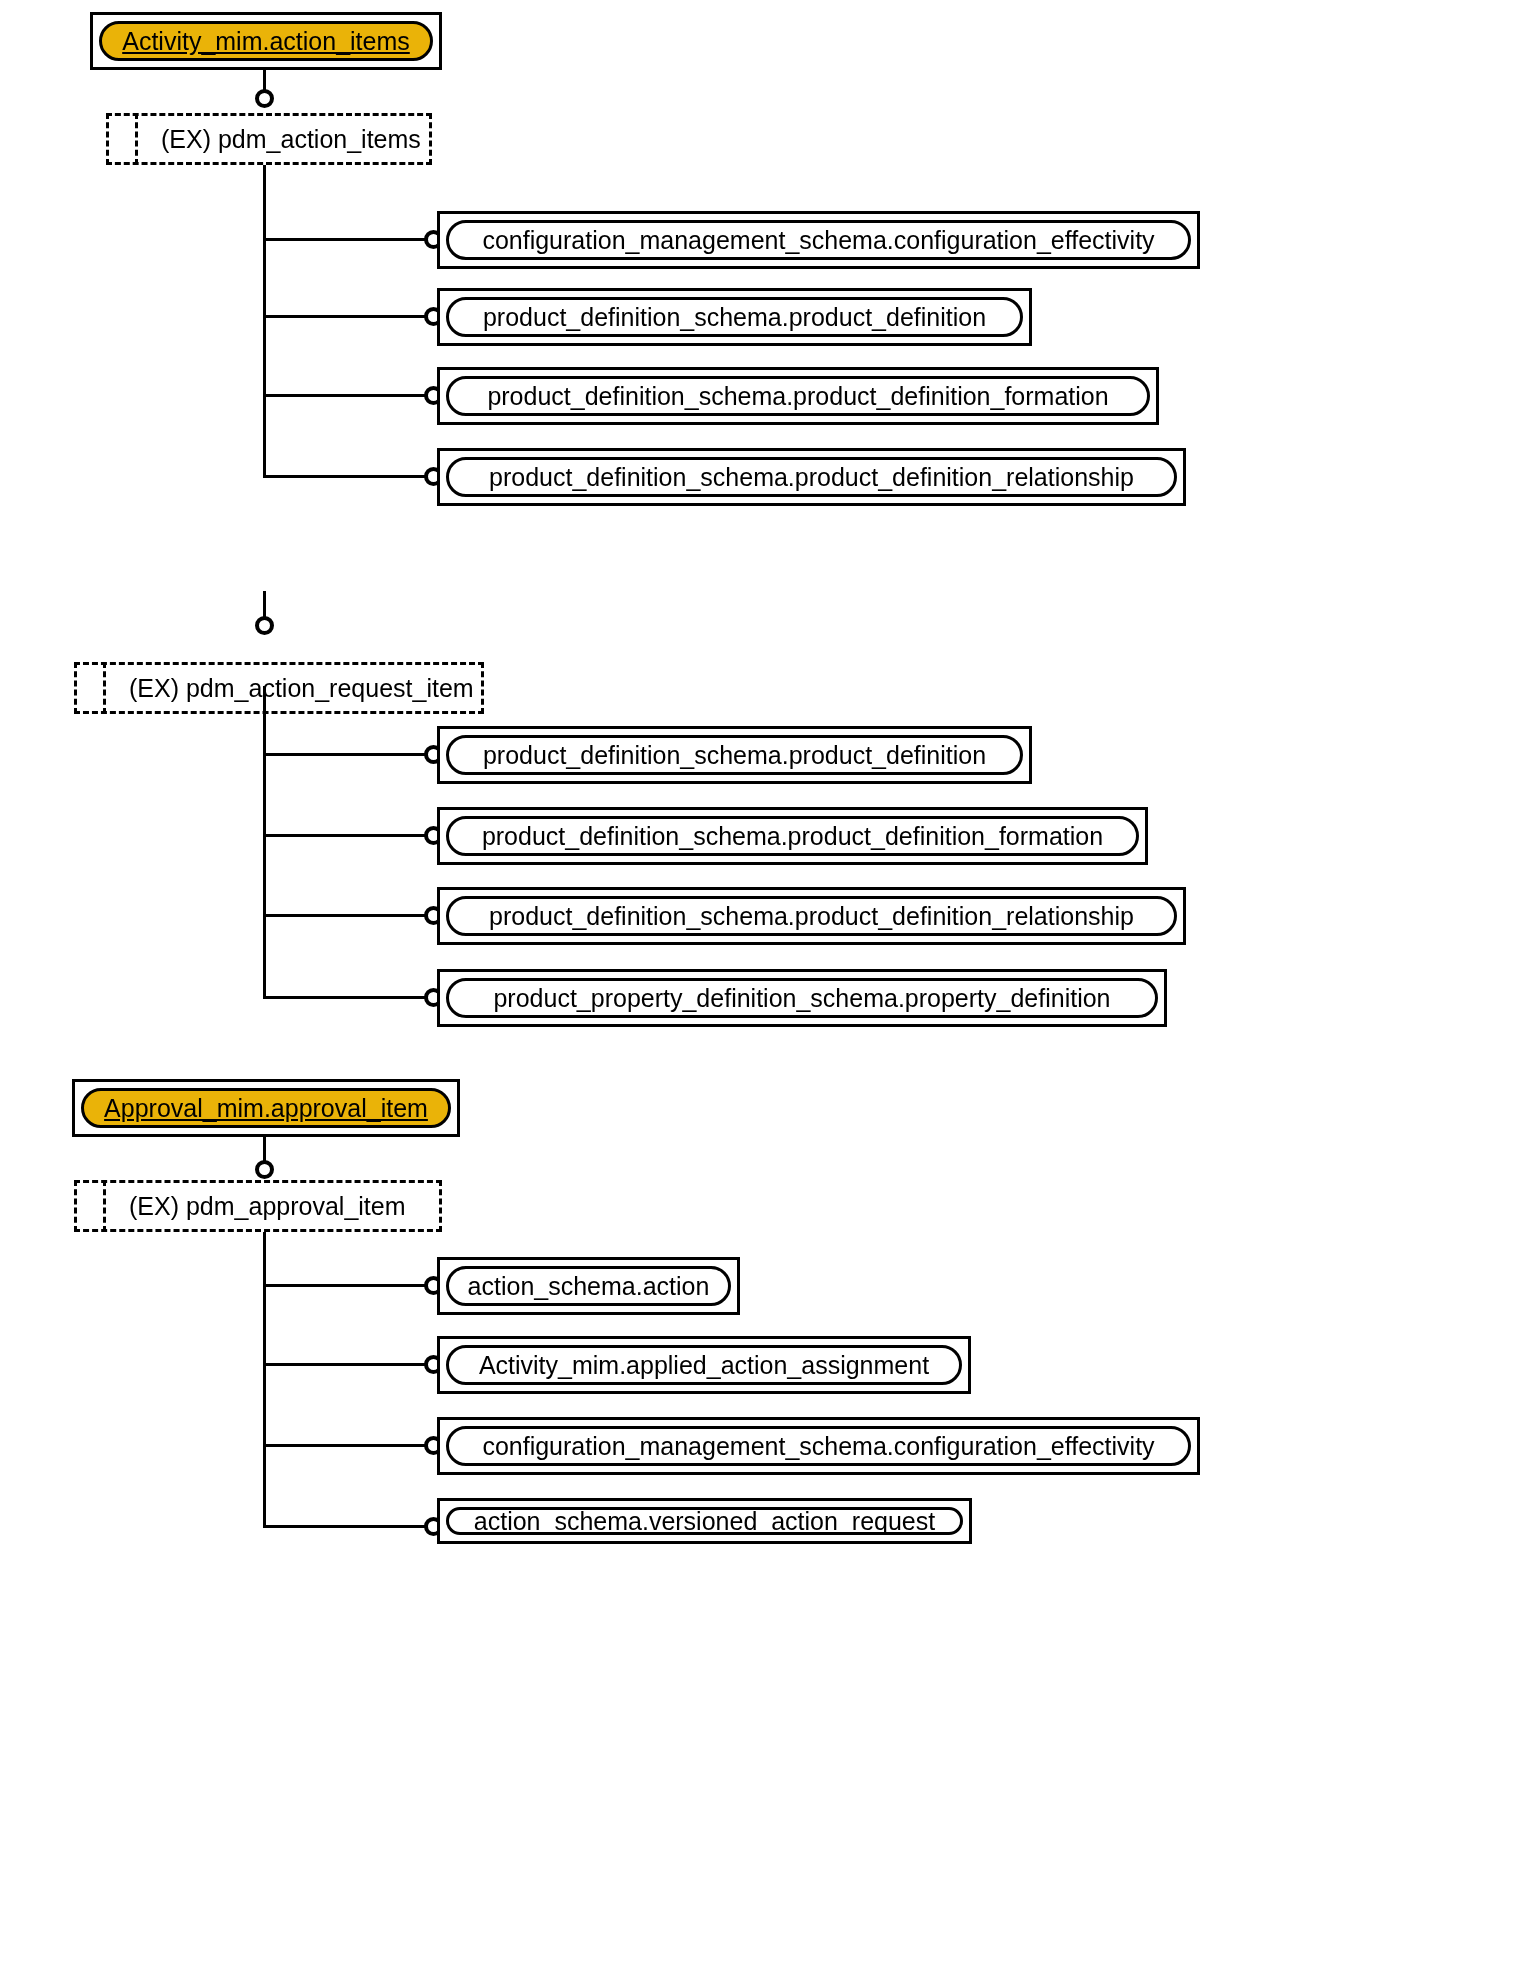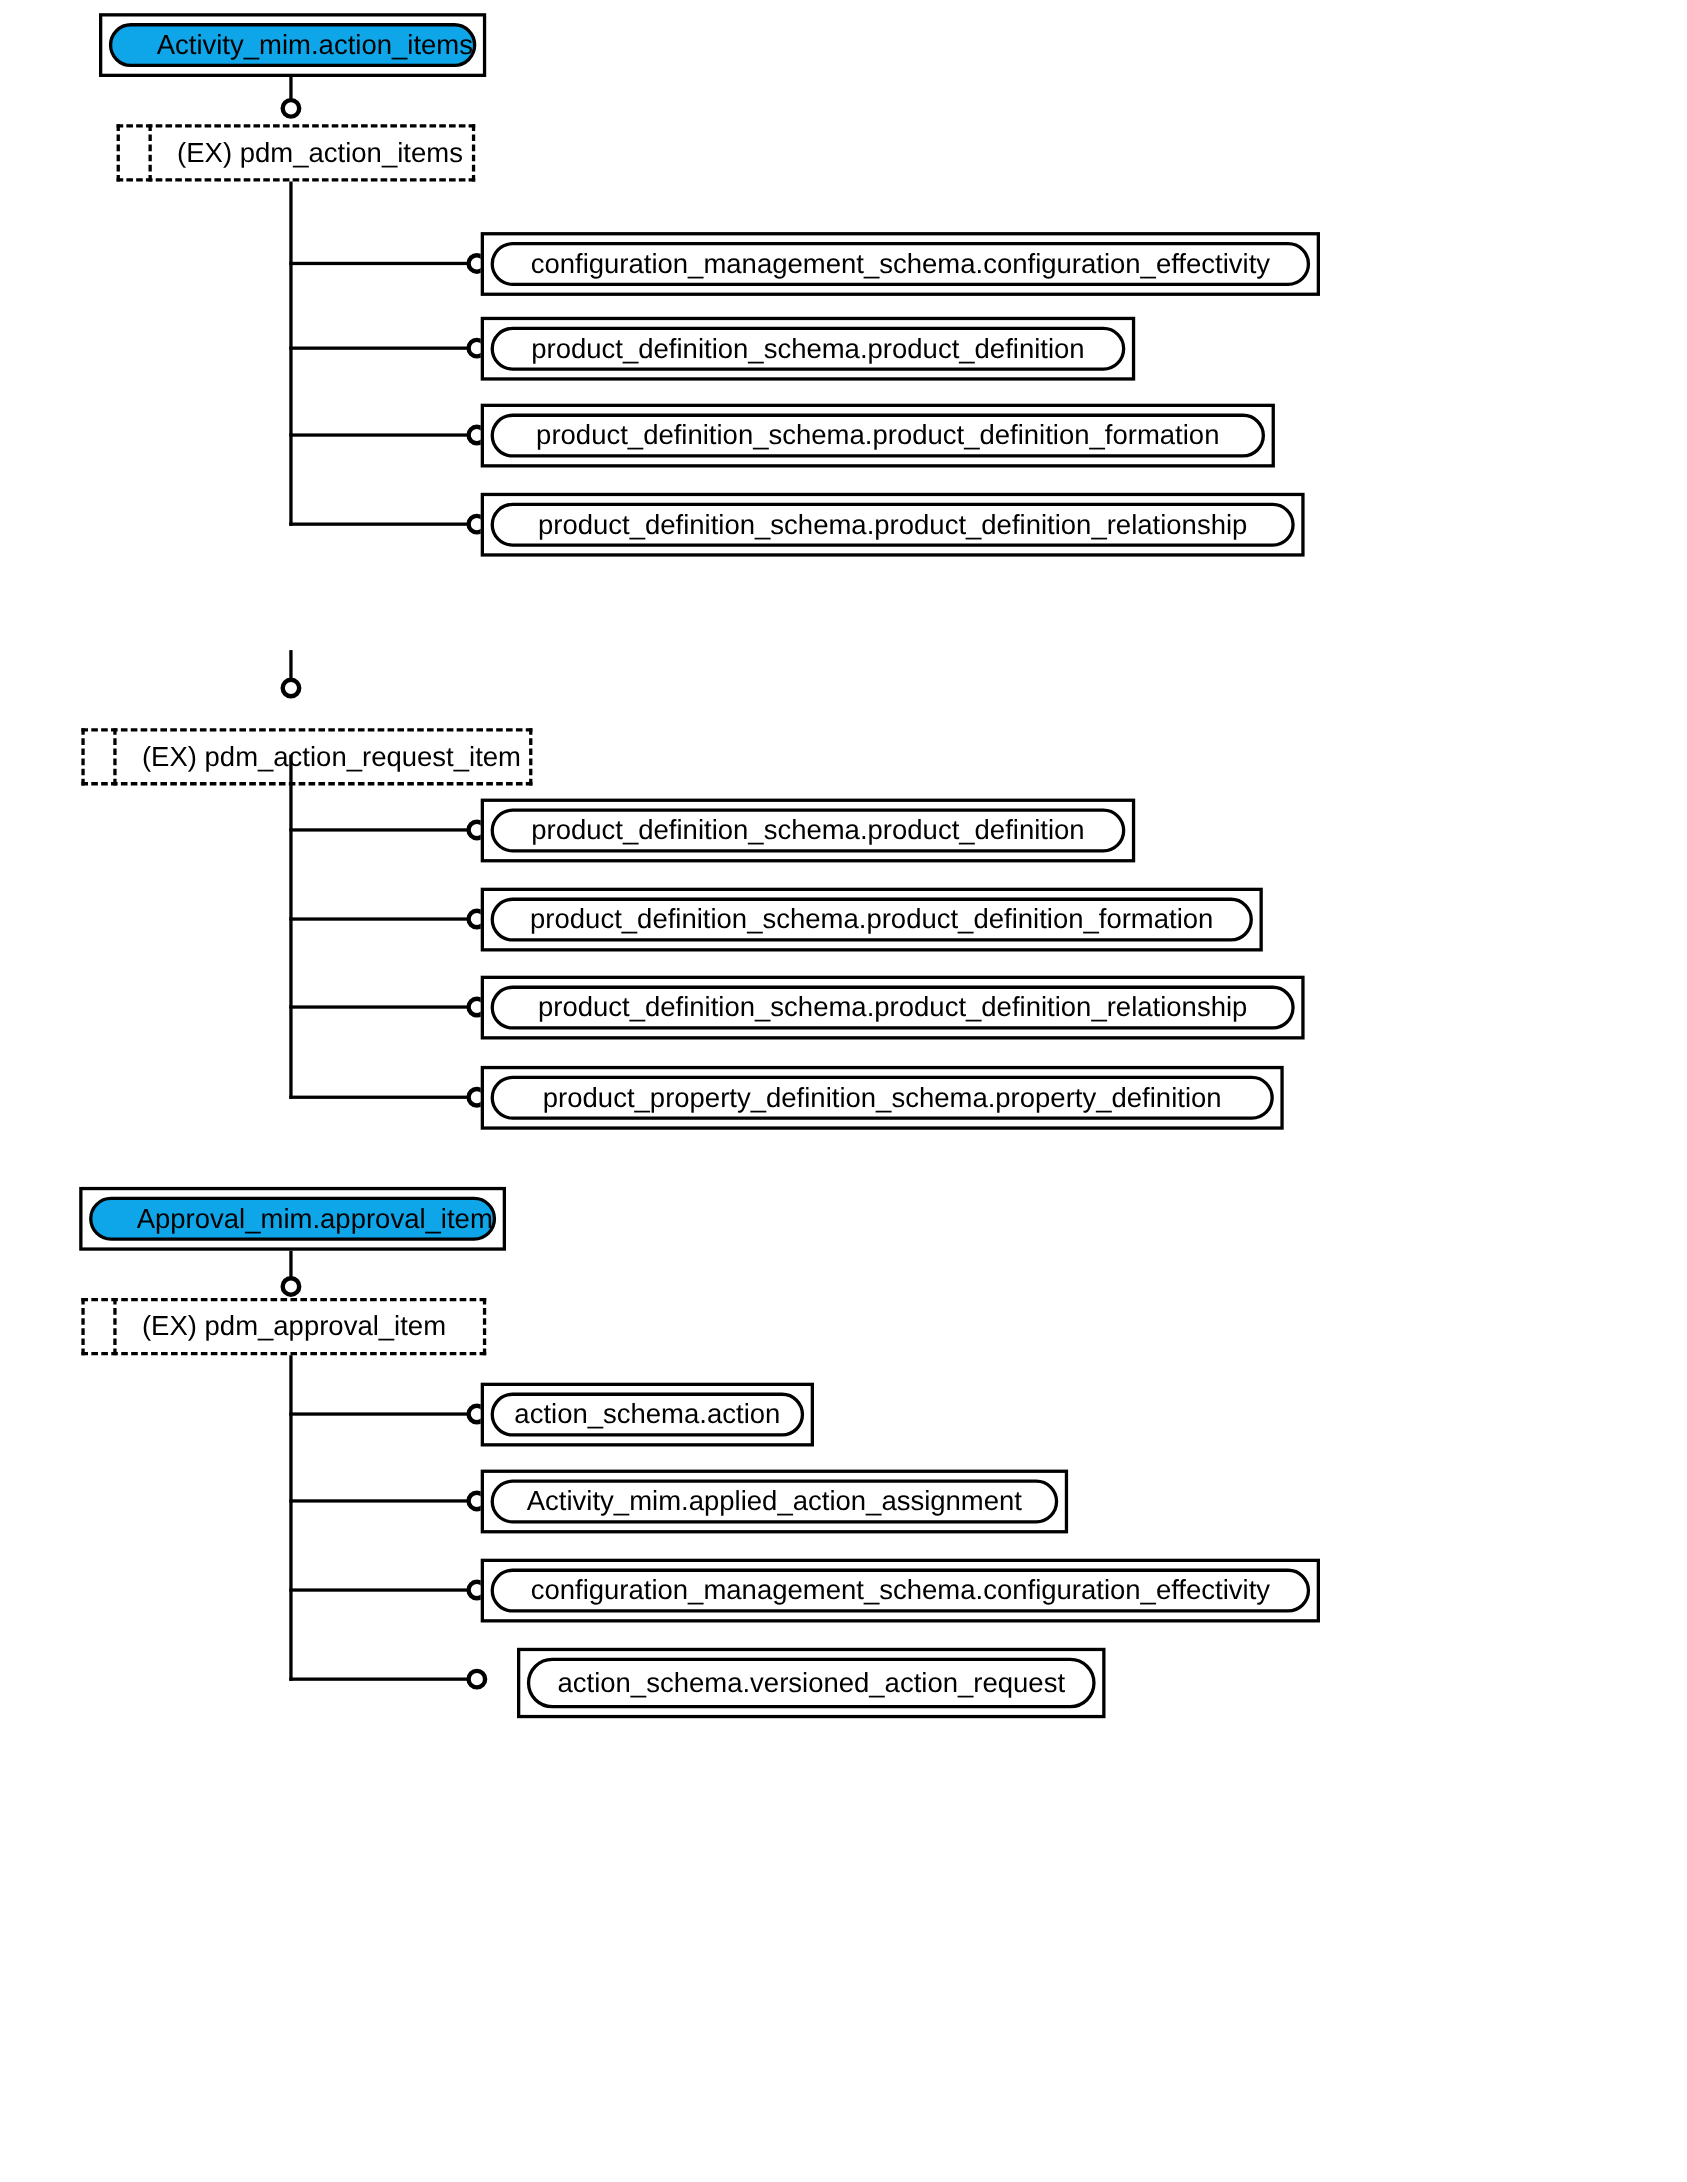--- a/index.html
+++ b/index.html
@@ -2,22 +2,22 @@
 <html><head>
 <meta charset="utf-8">
 <style>
   html,body{margin:0;padding:0;background:#ffffff;}
   body{width:1534px;height:1984px;position:relative;font-family:"Liberation Sans",sans-serif;color:#000;}
   #canvas{position:absolute;left:0;top:0;width:1534px;height:1984px;}
 
   
   .node{position:absolute;box-sizing:border-box;border:3px solid #000;background:#fff;}
   .node .pill{position:absolute;left:6px;top:6px;right:6px;bottom:6px;
-      box-sizing:border-box;border:3px solid #000;border-radius:999px;background:#0ea5e9;
-      display:flex;align-items:center;justify-content:flex-end;}
+      box-sizing:border-box;border:3px solid #000;border-radius:999px;background:#eab308;
+      display:flex;align-items:center;justify-content:center;text-decoration:underline;}
   .node .pill span{font-size:25px;line-height:1;white-space:nowrap;letter-spacing:0px;}
 
   
   .exbox{position:absolute;box-sizing:border-box;border:3px dashed #000;background:#fff;}
   .exbox .divider{position:absolute;left:26px;top:-3px;bottom:-3px;width:0;
       border-left:3px dashed #000;}
   .exbox .exlabel{position:absolute;left:52px;top:0;bottom:0;right:6px;
       display:flex;align-items:center;}
   .exbox .exlabel span{font-size:25px;line-height:1;white-space:nowrap;}
 
@@ -165,19 +165,19 @@
   <div class="hline" style="left:263px;top:1444px;width:165px;"></div>
   <div class="circ" style="left:424px;top:1436px;"></div>
   <div class="child" style="left:437px;top:1417px;width:763px;height:58px;">
     <div class="pill">
       <span>configuration_management_schema.configuration_effectivity</span>
     </div>
   </div>
 
   <div class="hline" style="left:263px;top:1525px;width:165px;"></div>
   <div class="circ" style="left:424px;top:1517px;"></div>
-  <div class="child" style="left:437px;top:1498px;width:535px;height:64px;margin-left:33px;">
+  <div class="child" style="left:437px;top:1498px;width:535px;height:46px;">
     <div class="pill">
       <span>action_schema.versioned_action_request</span>
     </div>
   </div>
 
 </div>
 
 </body></html>

